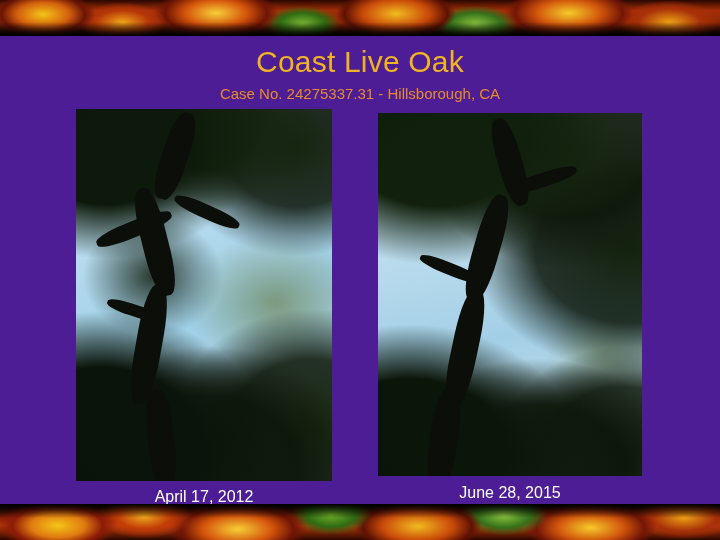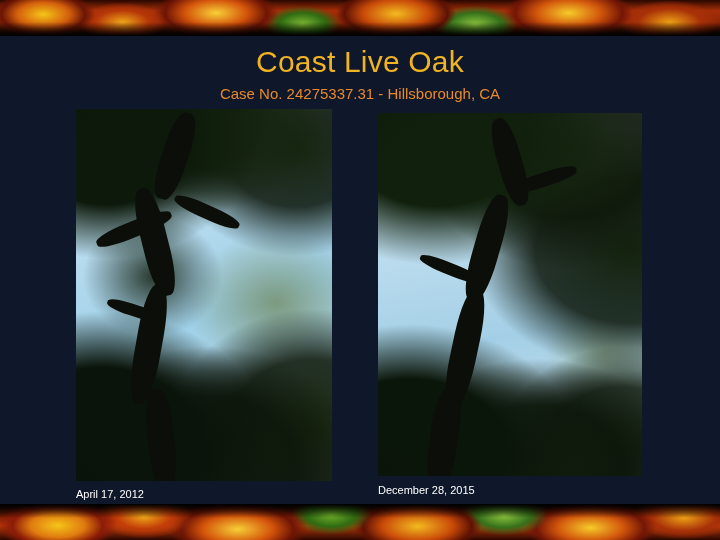--- a/index.html
+++ b/index.html
@@ -10,21 +10,21 @@
   body {
     width: 720px;
     height: 540px;
     overflow: hidden;
     font-family: "Liberation Sans", sans-serif;
   }
   .slide {
     position: relative;
     width: 720px;
     height: 540px;
-    background: #0f172a;
+    background: #4c1d95;
     overflow: hidden;
   }
 
   
   .flame-band {
     position: absolute;
     left: 0;
     width: 720px;
     height: 36px;
     overflow: hidden;
@@ -174,23 +174,23 @@
   .vignette {
     position: absolute;
     inset: 0;
     background: radial-gradient(ellipse 140% 120% at 50% 50%, rgba(0,0,0,0) 45%, rgba(0,0,0,0.45) 100%);
   }
 
   
   .caption {
     position: absolute;
     color: #ffffff;
-    font-size: 11px;
+    font-size: 16px;
     white-space: nowrap;
-    text-align: left;
+    text-align: center;
   }
   .caption-left {
     left: 76px;
     top: 488px;
     width: 256px;
   }
   .caption-right {
     left: 378px;
     top: 484px;
     width: 264px;
@@ -228,20 +228,20 @@
     <div class="trunk t-r1"></div>
     <div class="trunk t-r2"></div>
     <div class="trunk t-r3"></div>
     <div class="trunk t-r4"></div>
     <div class="trunk t-r5"></div>
     <div class="trunk t-r6"></div>
     <div class="vignette"></div>
   </div>
 
   <div class="caption caption-left">April 17, 2012</div>
-  <div class="caption caption-right">December 28, 2015</div>
+  <div class="caption caption-right">June 28, 2015</div>
 
   <div class="flame-band bottom">
     <div class="flame-base"></div>
     <div class="flame-fade-bottom"></div>
   </div>
 
 </div>
 
 </body></html>

